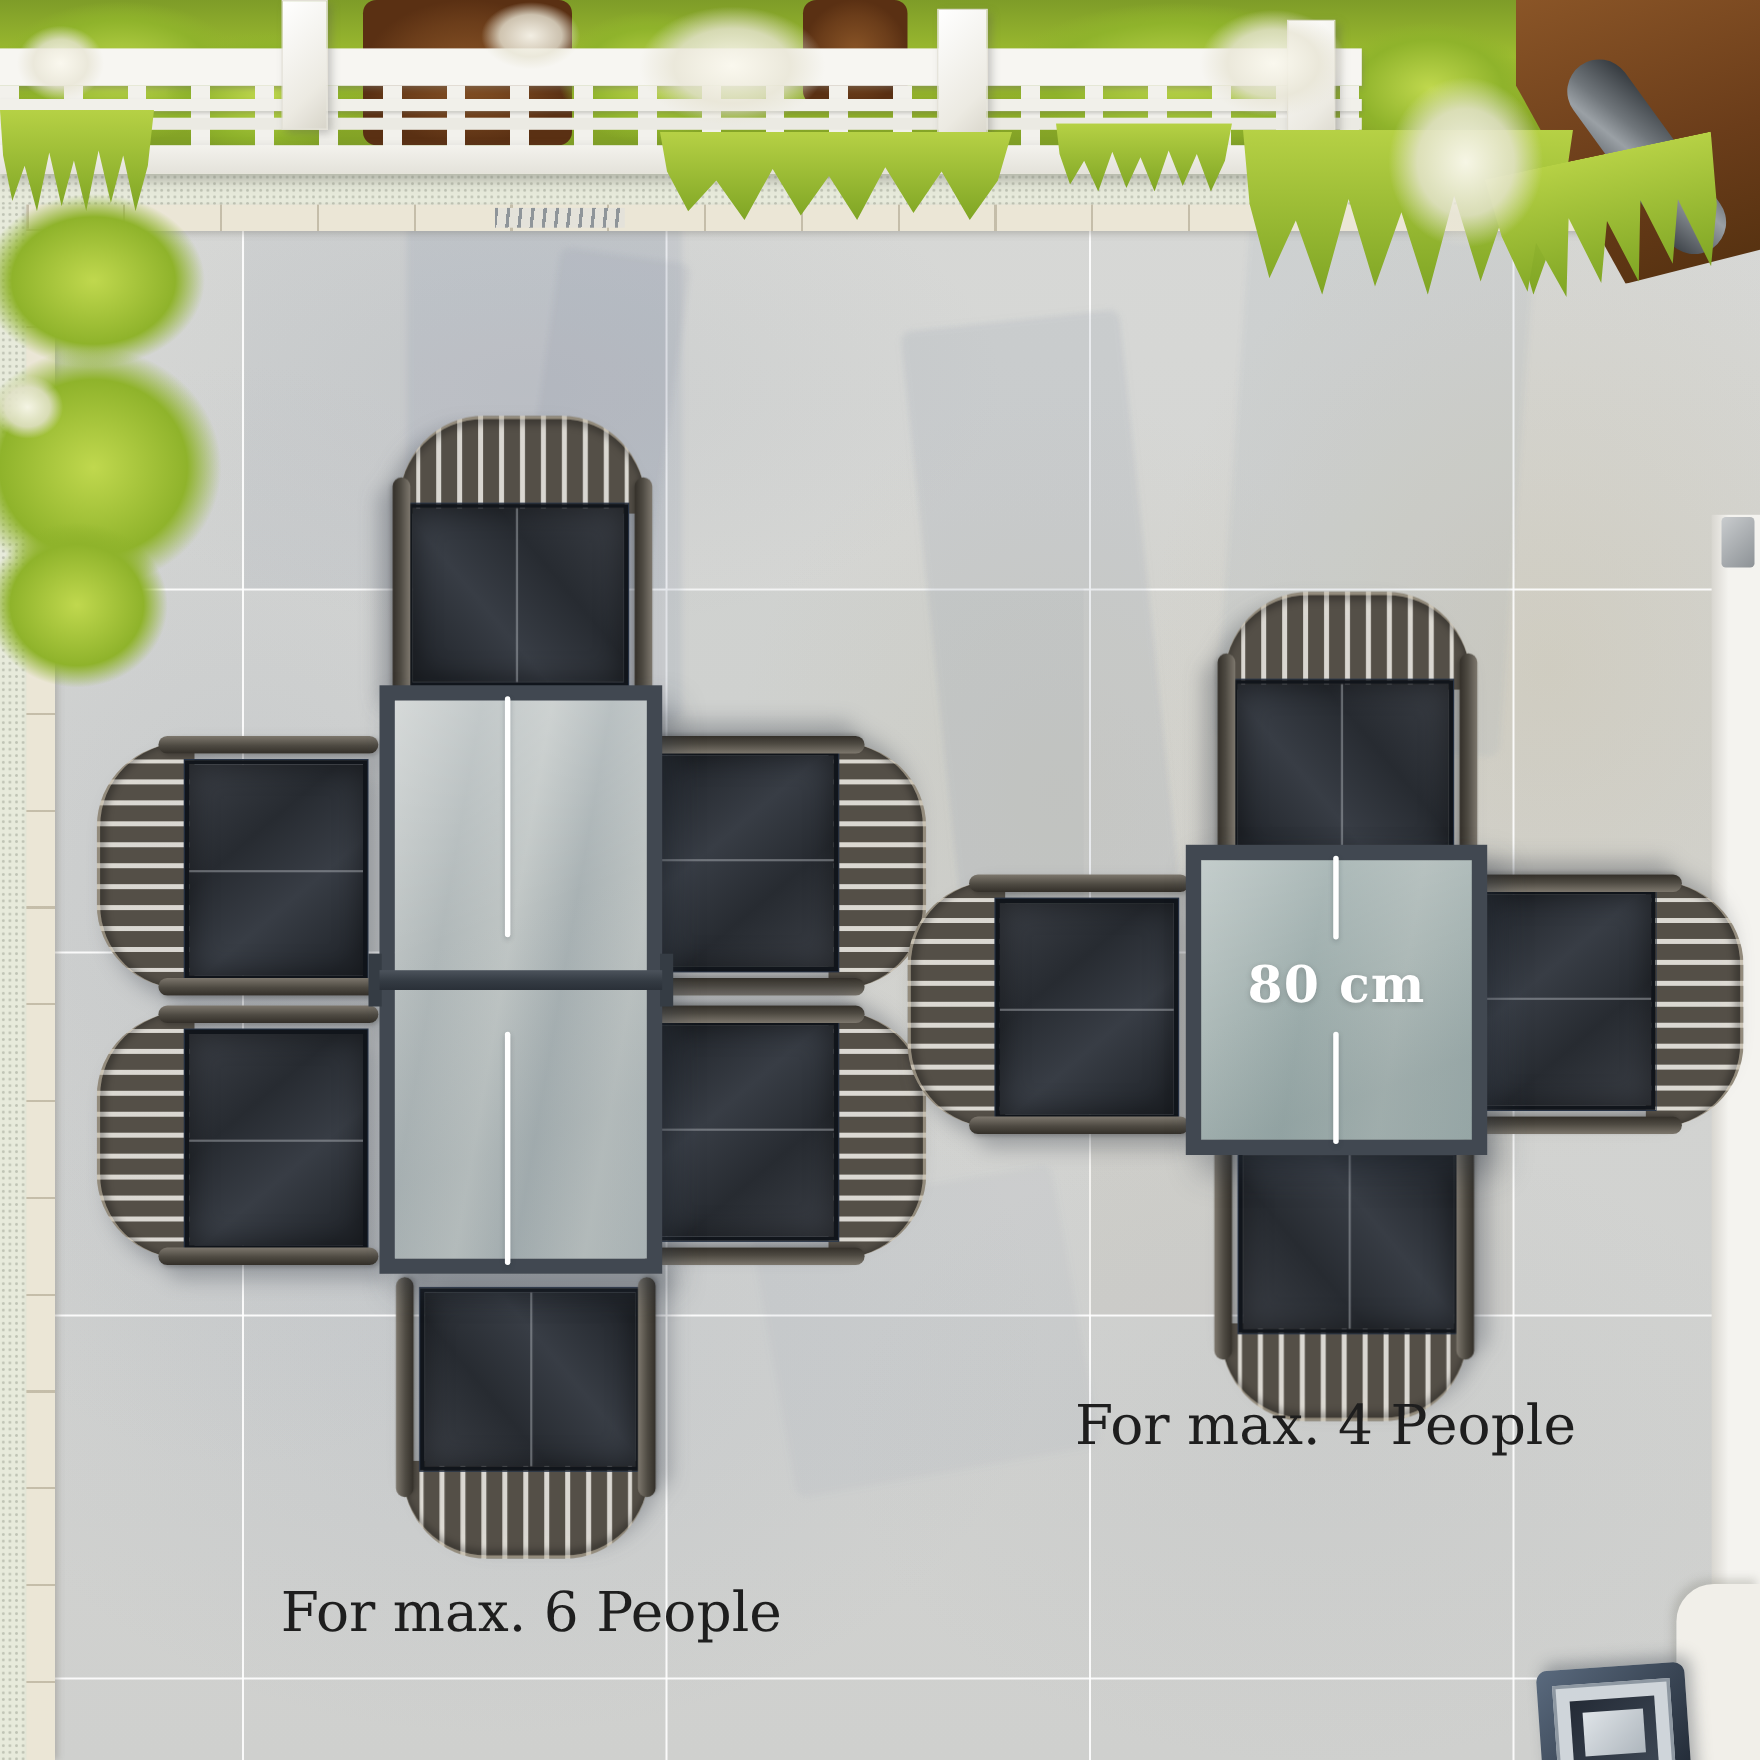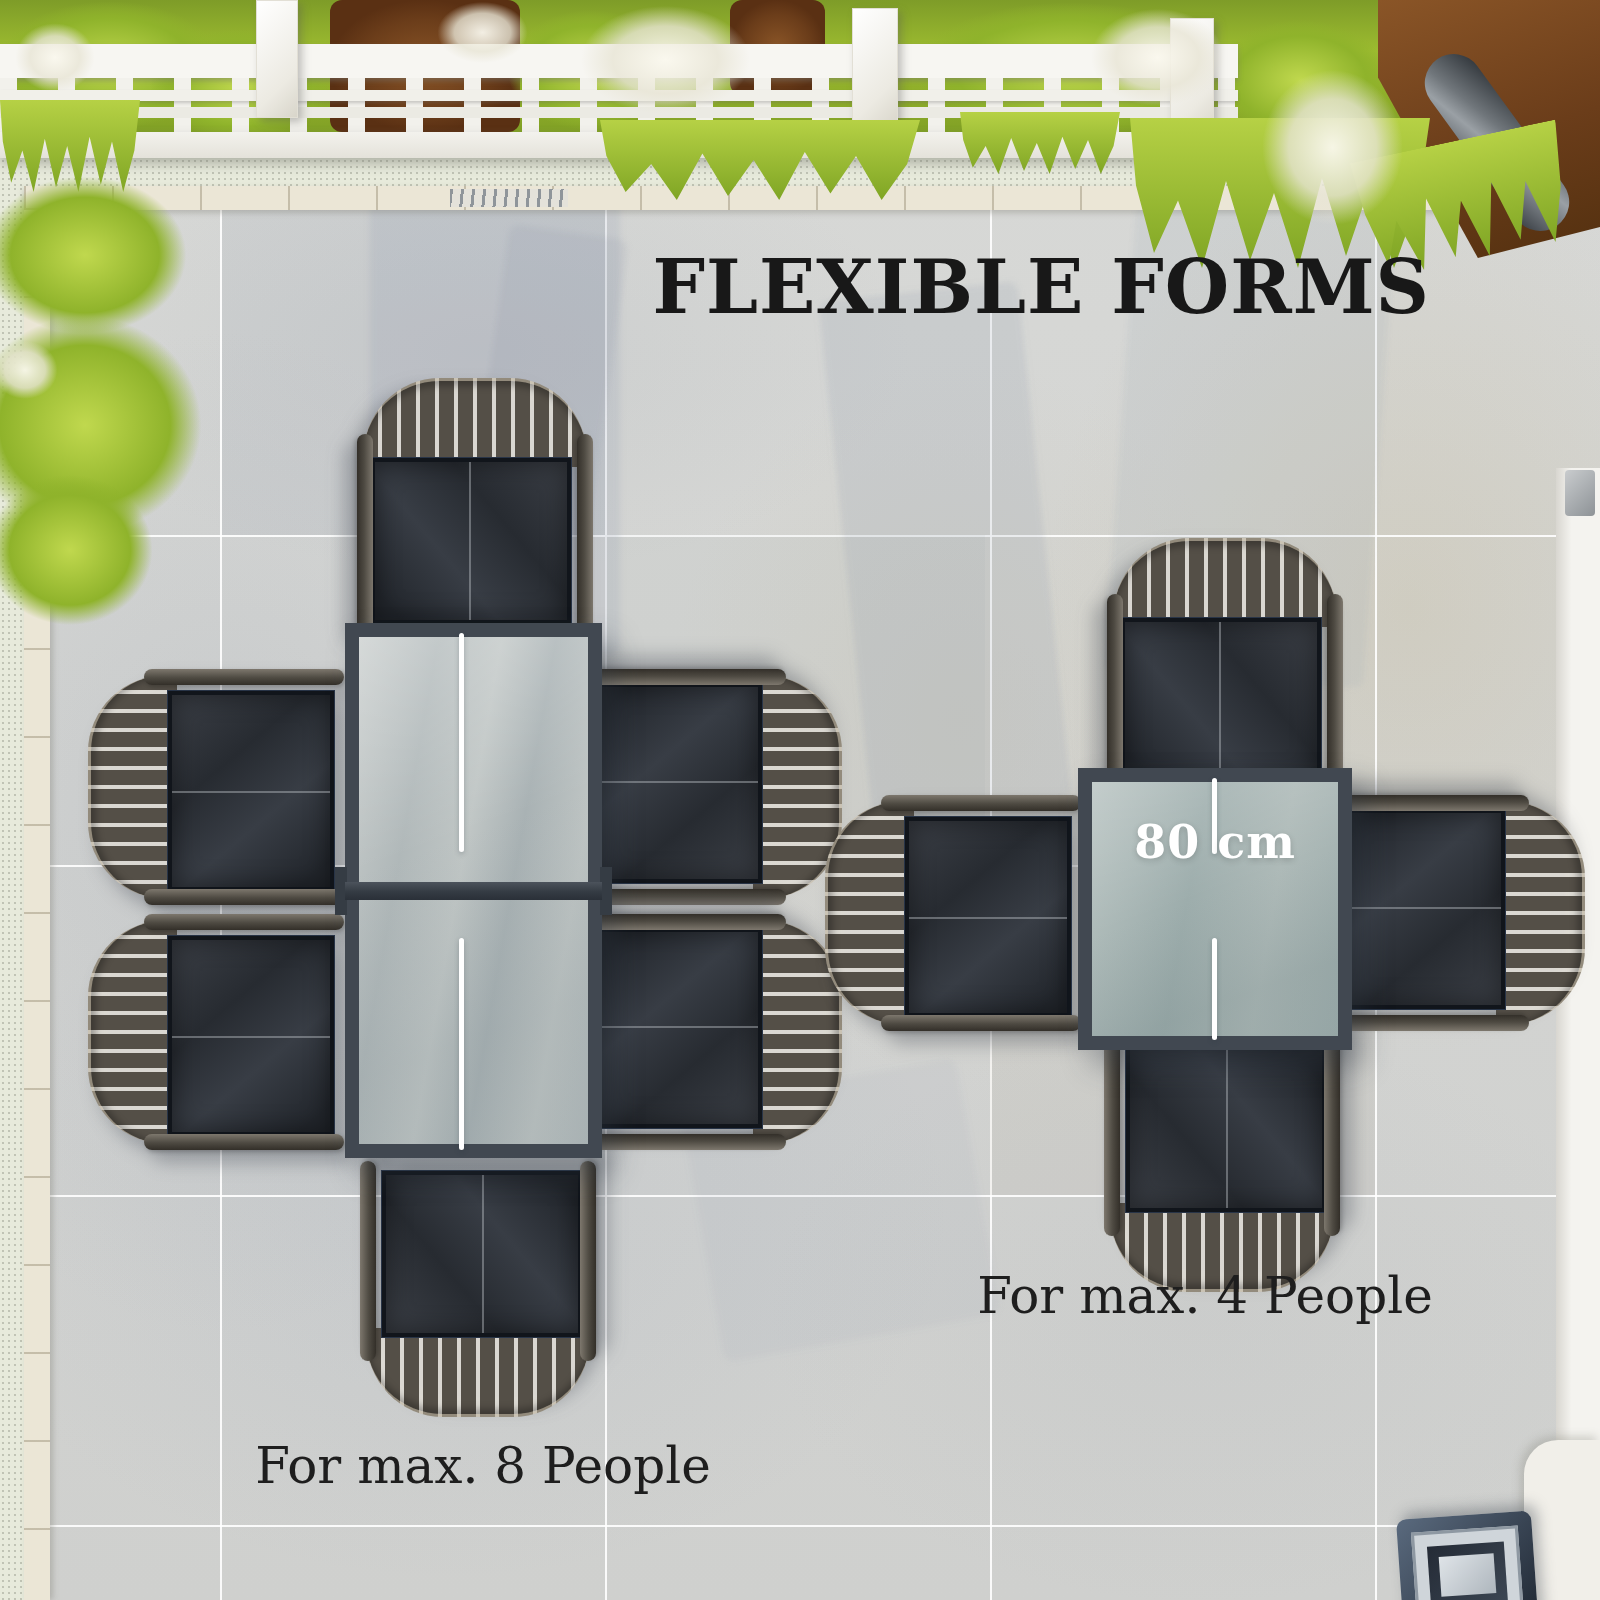--- a/index.html
+++ b/index.html
@@ -294,21 +294,20 @@
       </div>
     <div class="arm arm-a"></div>
     <div class="arm arm-b"></div>
   </div>
 
   <div class="table table-square">
     <div class="glass"></div>
   </div>
   <div class="mline" style="left:1212px;top:778px;height:76px;"></div>
   <div class="mline" style="left:1212px;top:938px;height:102px;"></div>
-  <div class="dim-label" style="left:1215px;top:842px;">80 cm</div>
+  <div class="dim-label" style="left:1215px;top:895px;">80 cm</div>
 
   <div class="title">
-    <div class="l2">FLEXIBLE FORMS</div>
-  </div>
-  <div class="caption" style="left:483px;top:1437px;">For max. 8 People</div>
+  </div>
+  <div class="caption" style="left:483px;top:1437px;">For max. 6 People</div>
   <div class="caption" style="left:1205px;top:1267px;">For max. 4 People</div>
 
 </div>
 
 </body></html>

